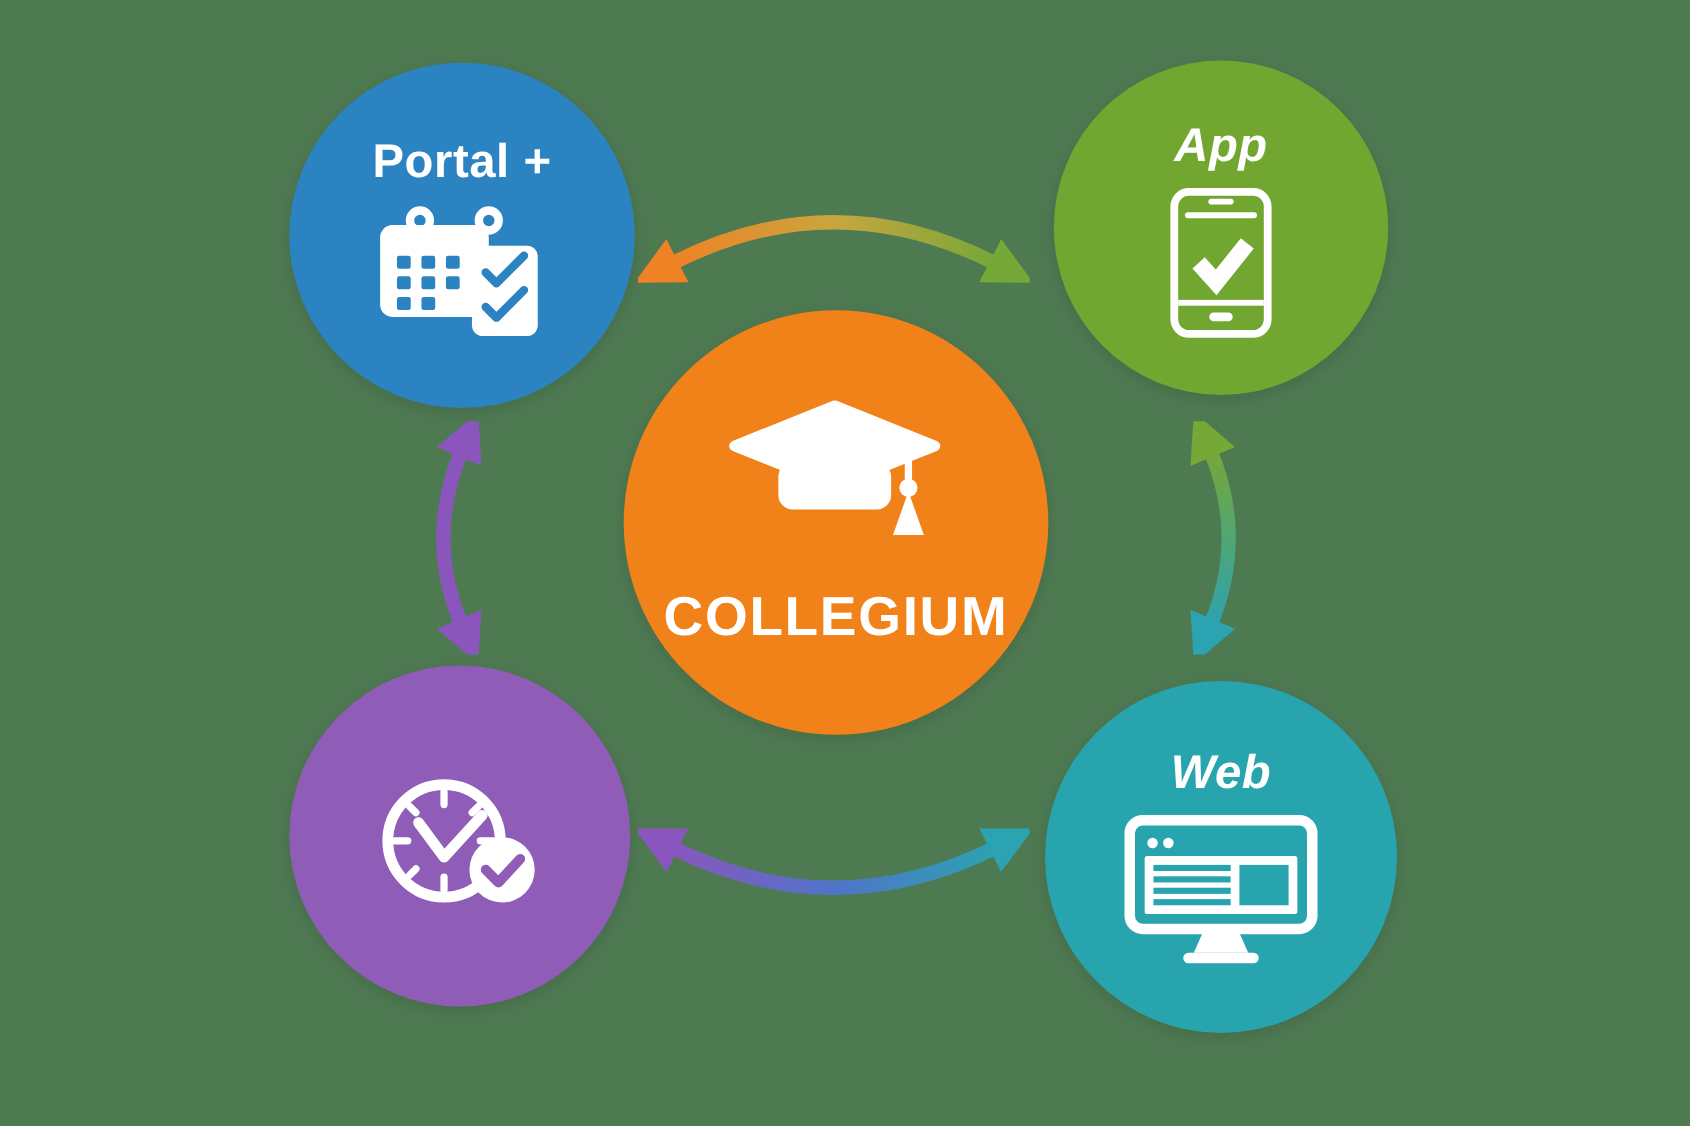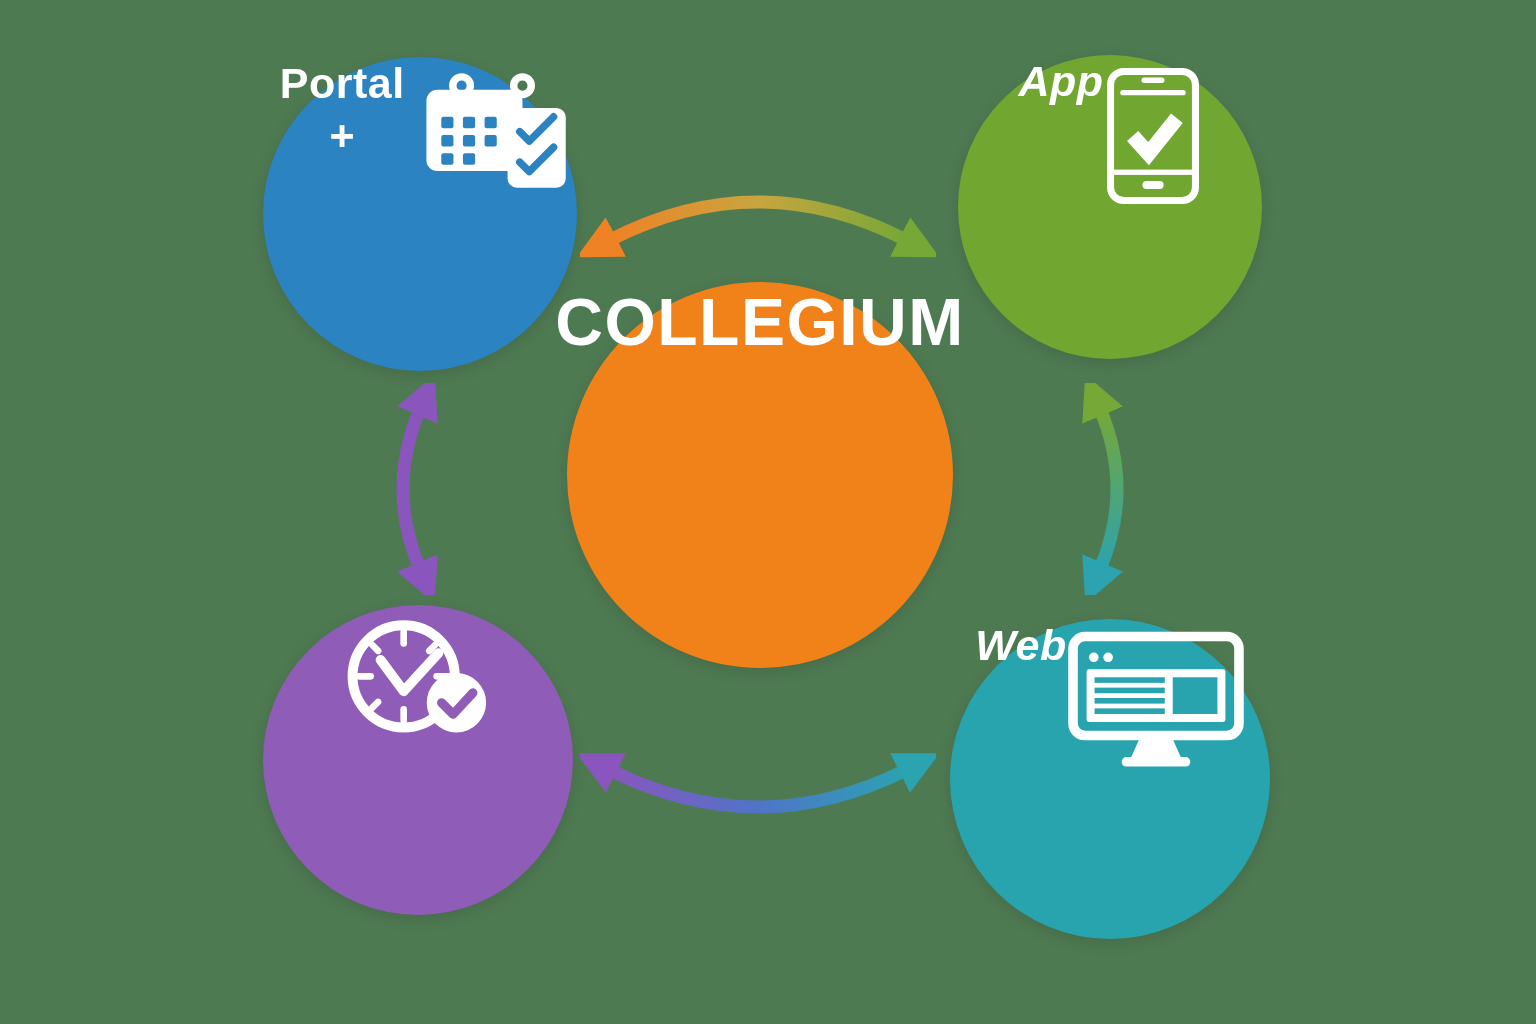--- a/index.html
+++ b/index.html
@@ -6,38 +6,38 @@
   .canvas{
     position:relative;
     width:1536px;height:1024px;
     background:var(--bg);
     overflow:hidden;
     font-family:"Liberation Sans", sans-serif;
   }
   .node{
     position:absolute;
     border-radius:50%;
-    display:flex;flex-direction:row;
-    align-items:flex-start;justify-content:center;
+    display:flex;flex-direction:column;
+    align-items:center;justify-content:center;
     color:#fff;text-align:center;
     box-shadow:0 4px 16px rgba(0,0,0,0.12);
   }
   .node .label{
     font-weight:bold;
     font-size:43px;
     line-height:1.22;
     letter-spacing:0.5px;
     display:flex;flex-direction:column;
   }
   .node-portal{left:263px;top:57px;width:314px;height:314px;background:var(--blue);}
   .node-app{left:958px;top:55px;width:304px;height:304px;background:var(--green);font-style:italic;}
   .node-center{left:567px;top:282px;width:386px;height:386px;background:var(--orange);}
   .node-fichajes{left:263px;top:605px;width:310px;height:310px;background:var(--purple);}
   .node-web{left:950px;top:619px;width:320px;height:320px;background:var(--teal);font-style:italic;}
-  .node-center .label{font-size:66px;letter-spacing:1.5px;}
+  .node-center .label{font-size:50px;letter-spacing:1.5px;}
   .node .icon{margin-top:12px;}
   .node-center .icon{margin-top:0;margin-bottom:18px;}
   .arrow{position:absolute;}
   .arrow-top{left:580px;top:158px;}
   .arrow-bottom{left:580px;top:742px;}
   .arrow-left{left:372px;top:383px;}
   .arrow-right{left:1072px;top:383px;}
 </style>
 </head>
 <body>

